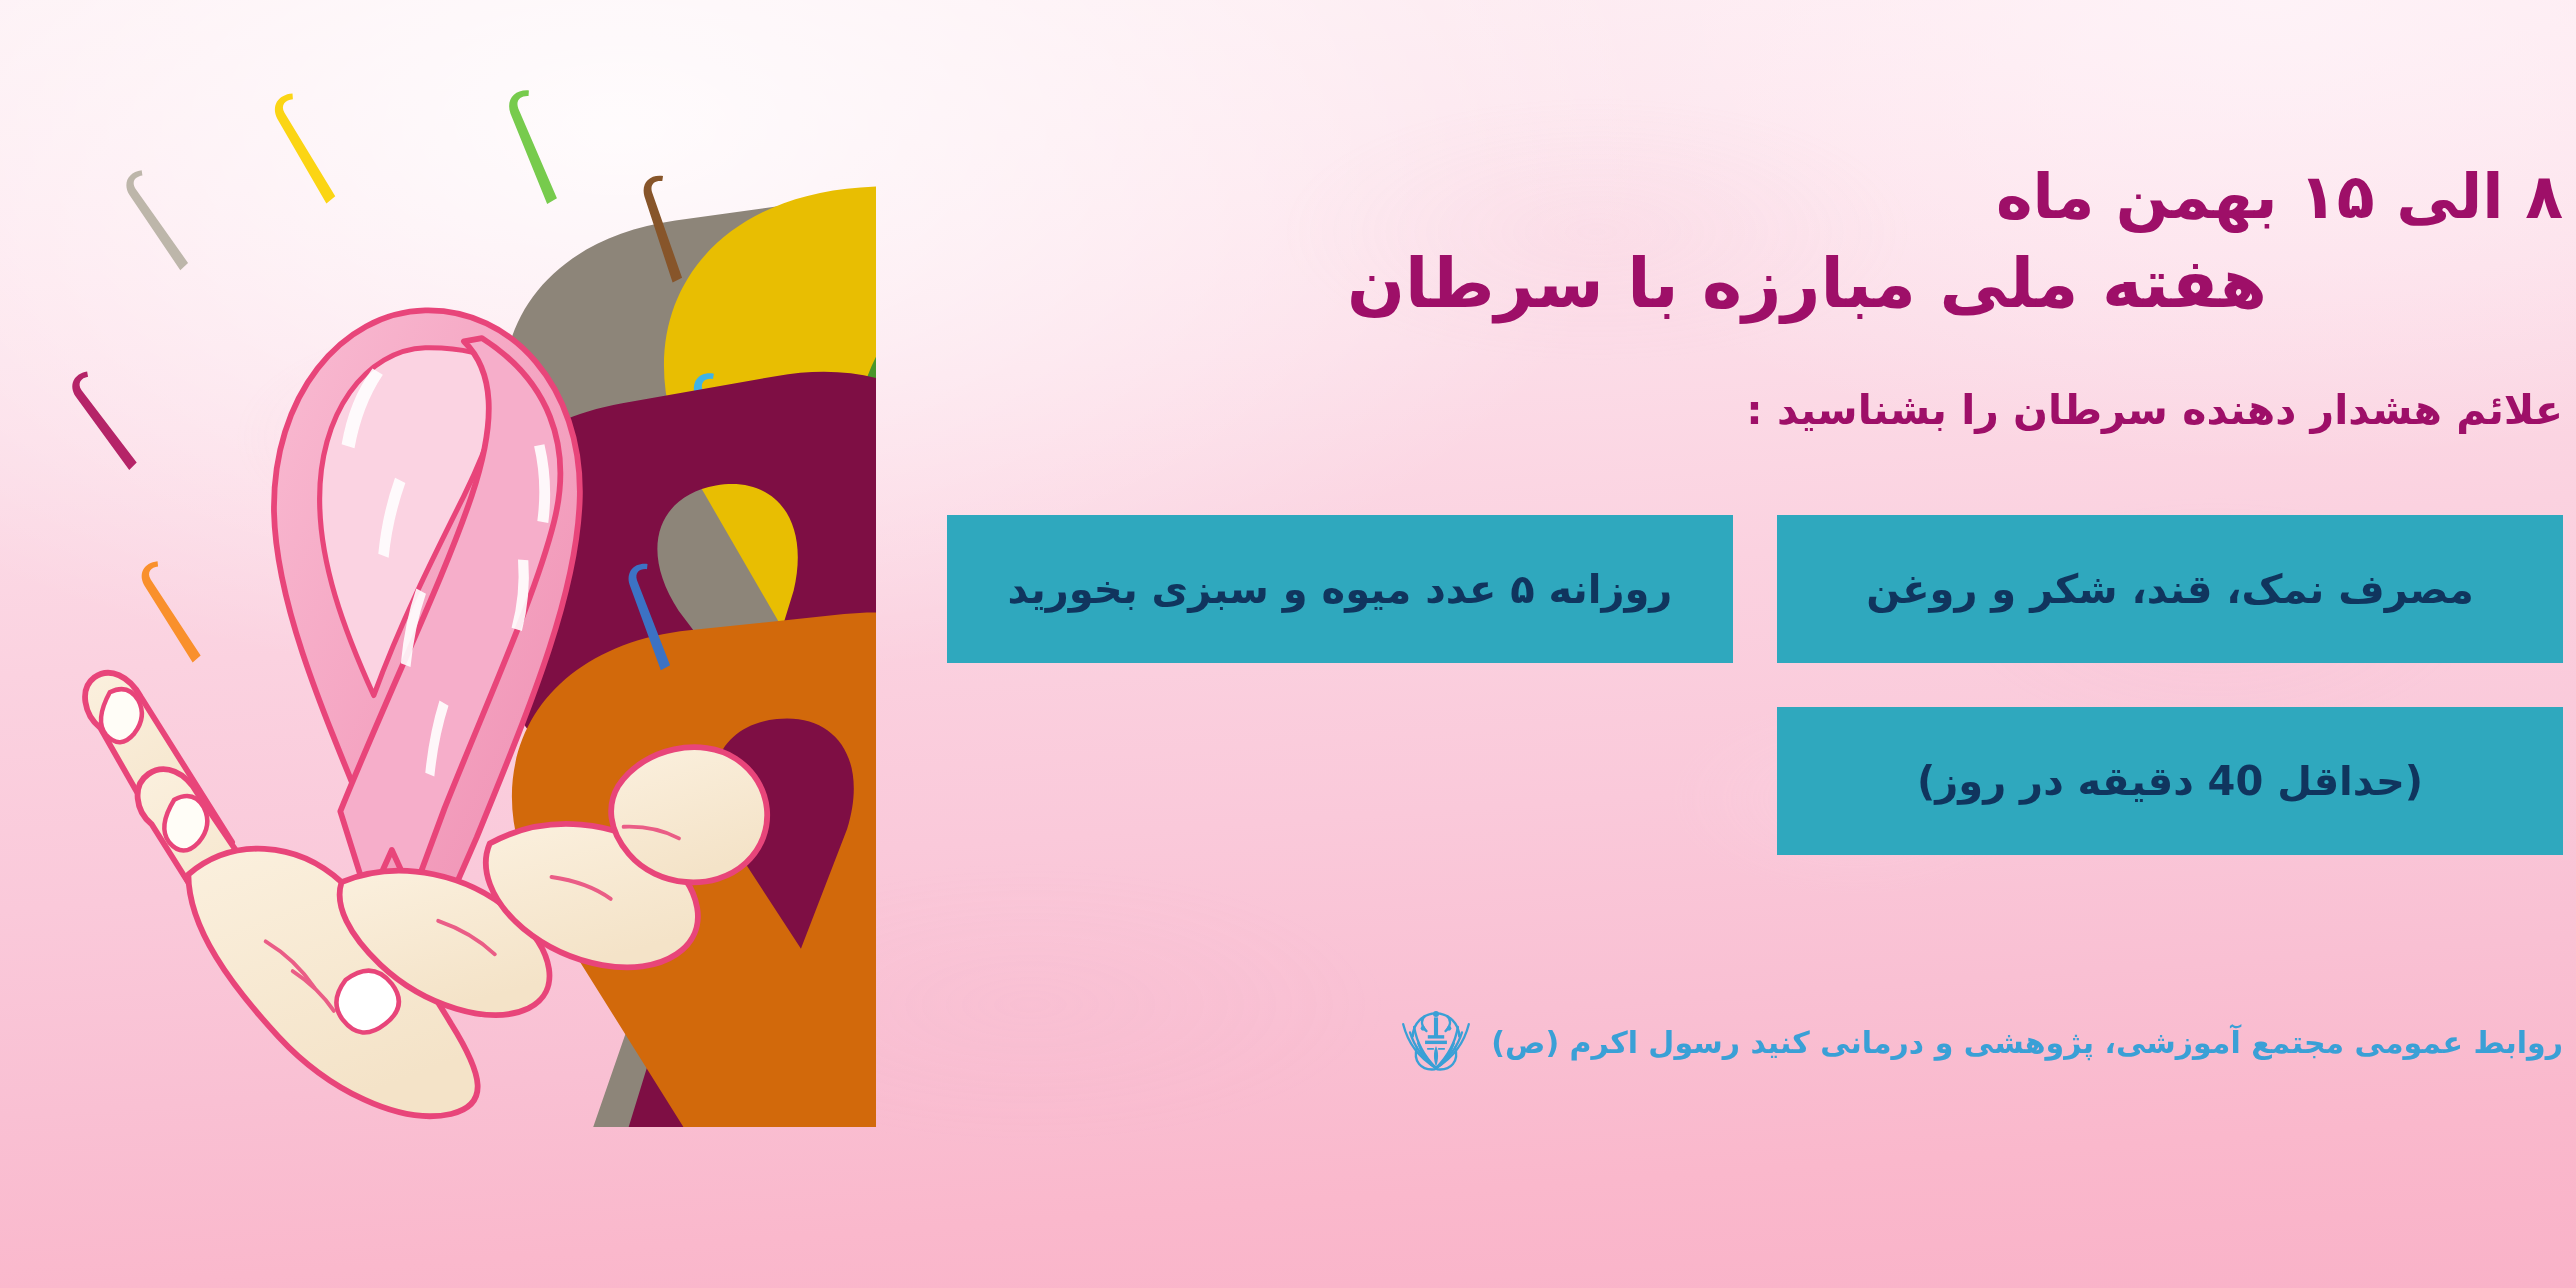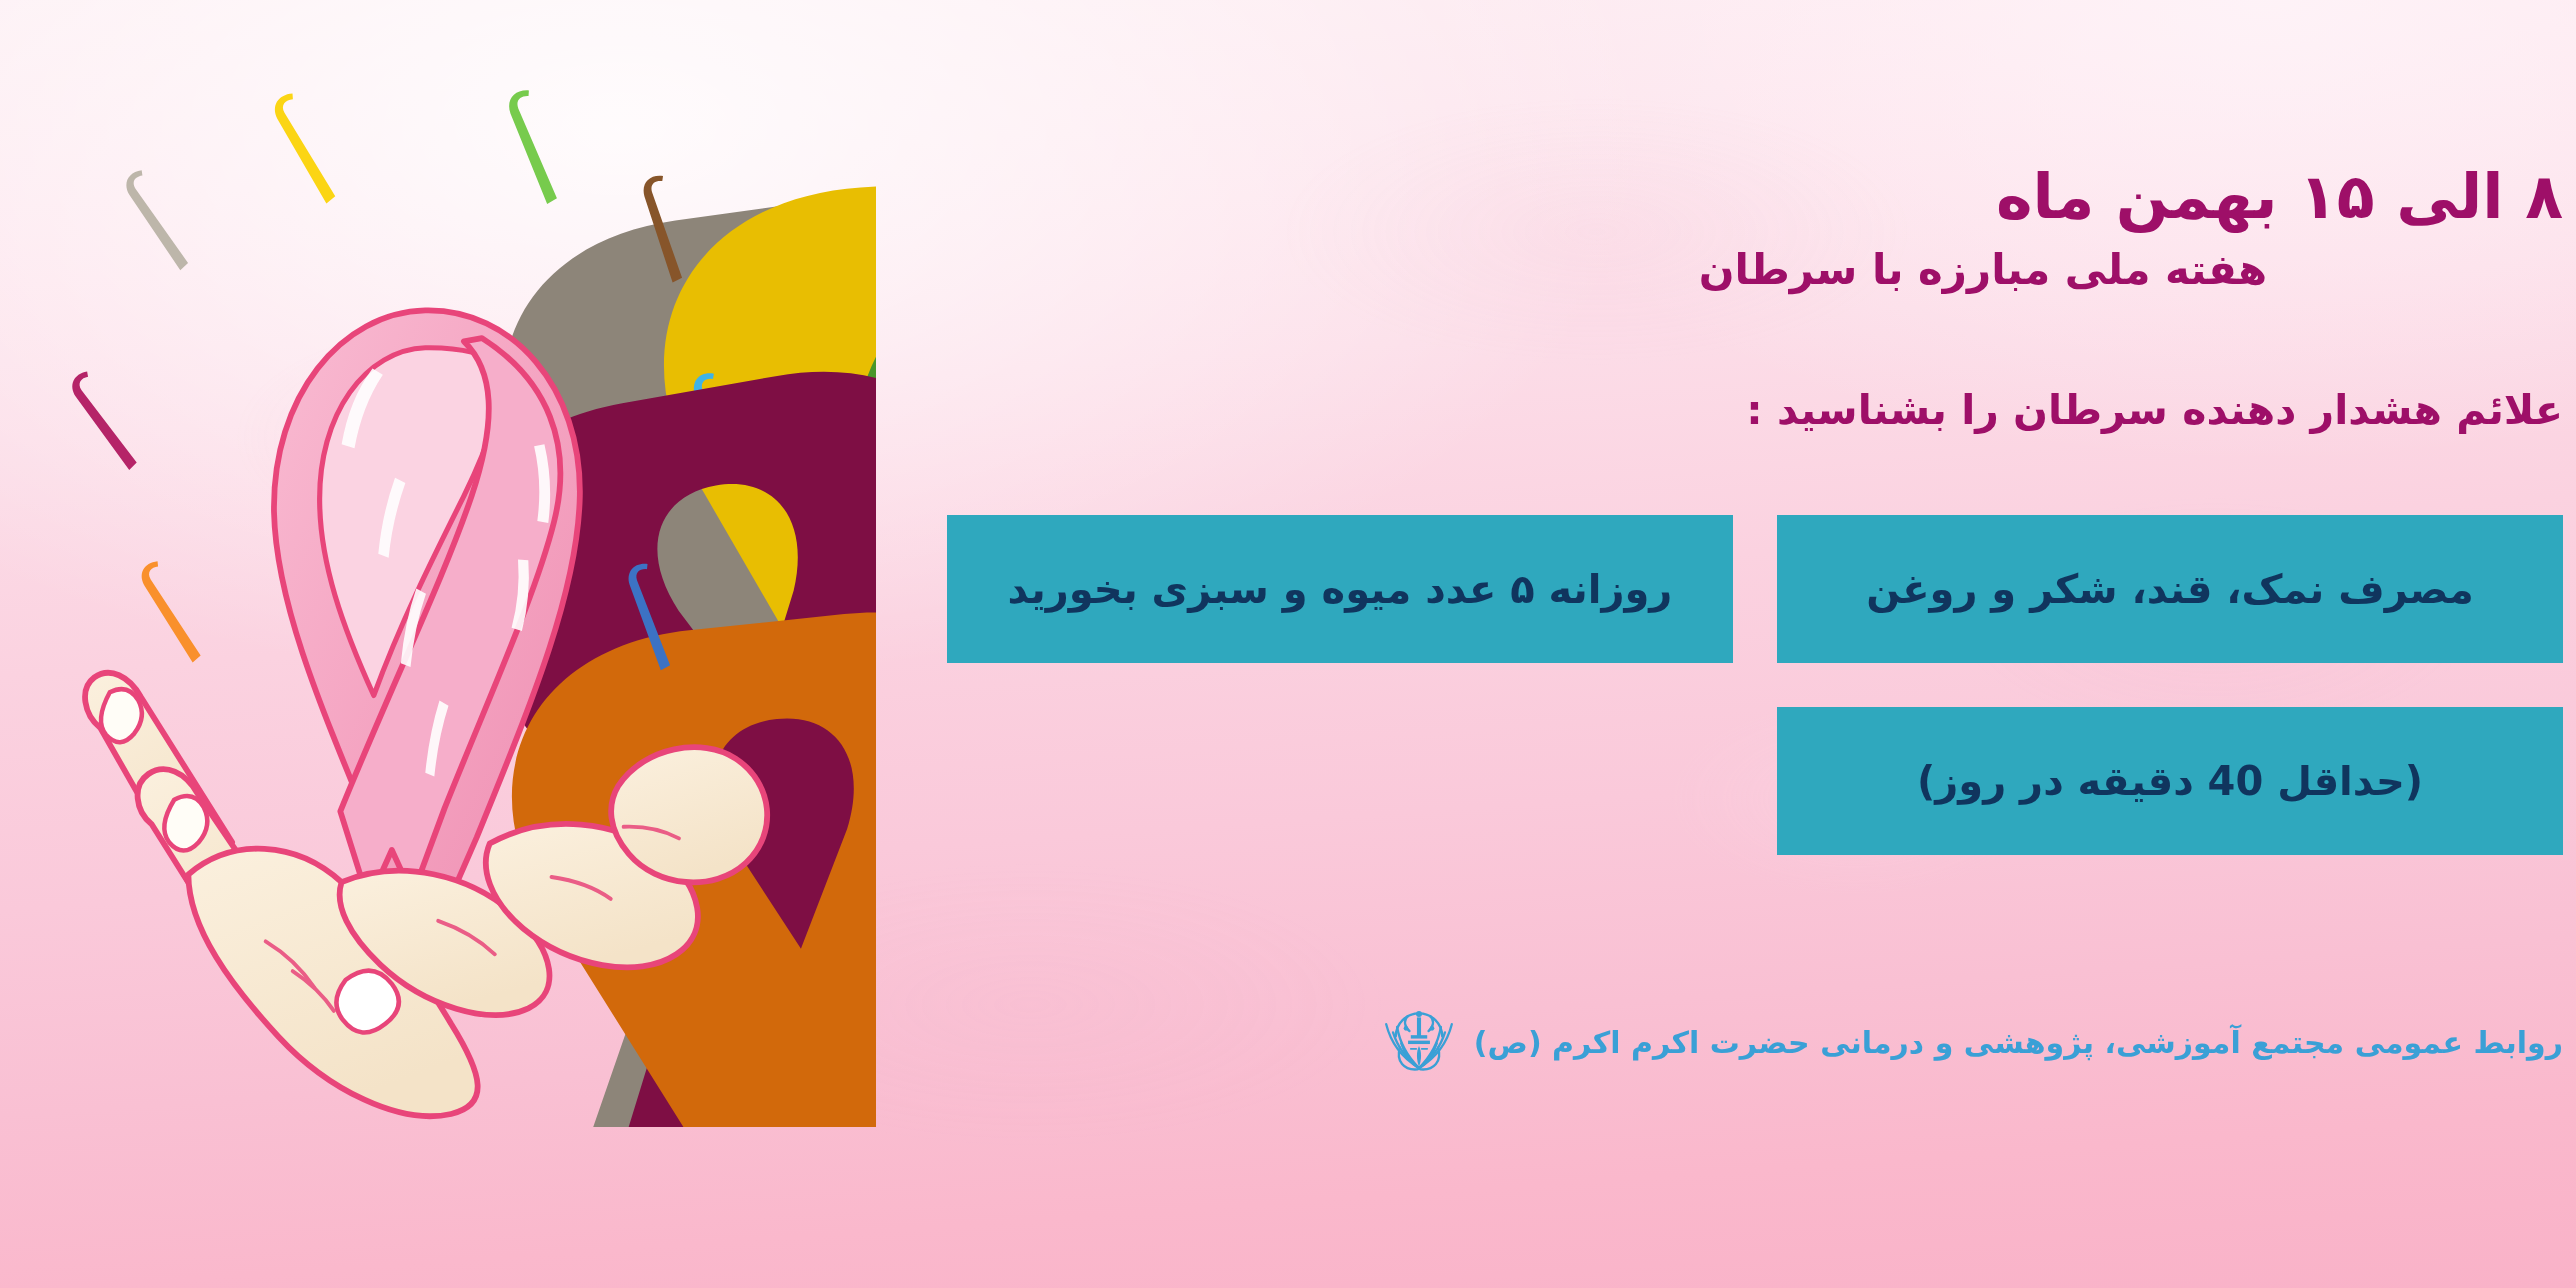--- a/index.html
+++ b/index.html
@@ -73,21 +73,21 @@
   }
   .headline-1 {
     right: 13px;
     top: 164px;
     font-size: 62px;
     line-height: 1.05;
   }
   .headline-2 {
     right: 309px;
     top: 248px;
-    font-size: 42px;
+    font-size: 68px;
     line-height: 1.05;
   }
 
   .subhead {
     position: absolute;
     right: 13px;
     top: 386px;
     color: #9E0F68;
     font-weight: 700;
     font-size: 41px;
@@ -342,21 +342,21 @@
 
       <div class="tip">
         <div>
           <span>(حداقل 40 دقیقه در روز)</span>
         </div>
       </div>
 
     </div>
 
     <div id="footer">
-      <div class="fcaption">روابط عمومی مجتمع آموزشی، پژوهشی و درمانی حضرت اکرم اکرم (ص)</div>
+      <div class="fcaption">روابط عمومی مجتمع آموزشی، پژوهشی و درمانی کنید رسول اکرم (ص)</div>
 
       <div class="flogo">
         <svg viewBox="0 0 120 120" xmlns="http://www.w3.org/2000/svg" fill="none" stroke="#3AA0D6" stroke-width="3.4" stroke-linecap="round">
 
           <path d="M26 52 A34 34 0 0 1 94 52"></path>
 
           <path d="M12 34 C20 66, 40 86, 60 98 C46 84, 32 62, 28 38"></path>
           <path d="M108 34 C100 66, 80 86, 60 98 C74 84, 88 62, 92 38"></path>
           <path d="M22 46 C30 72, 46 88, 60 98"></path>
           <path d="M98 46 C90 72, 74 88, 60 98"></path>

